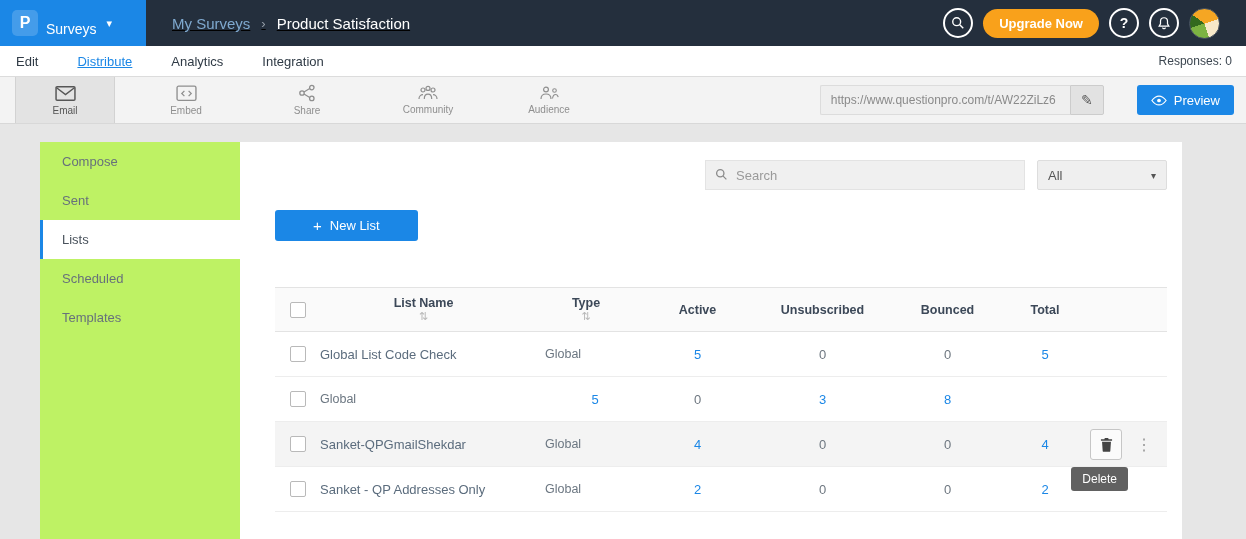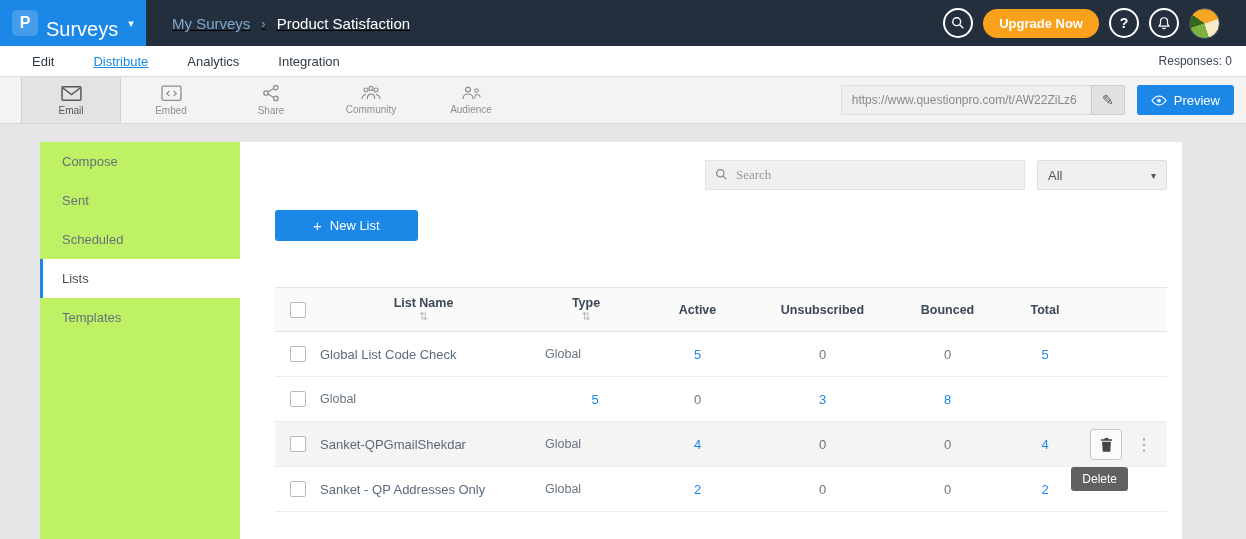--- a/index.html
+++ b/index.html
@@ -2,59 +2,59 @@
 <html><head>
 <meta charset="utf-8">
 <style>
   * { margin:0; padding:0; box-sizing:border-box; }
   html,body { width:1246px; height:539px; overflow:hidden; font-family:"Liberation Sans", sans-serif; background:#e6e6e6; }
 
   
   .topbar { height:46px; background:#242f3d; display:flex; align-items:center; }
   .logo-area { height:46px; width:146px; background:#1b87e6; display:flex; align-items:center; padding:0 12px; gap:8px; cursor:pointer; flex-shrink:0; }
   .logo { width:26px; height:26px; border-radius:5px; background:rgba(255,255,255,.18); color:#fff; font-weight:bold; font-size:16px; display:flex; align-items:center; justify-content:center; }
-  .product-name { color:#fff; font-size:20px;margin-top:12px; }
+  .product-name { color:#fff; font-size:14px;margin-top:12px; }
   .logo-caret { color:#fff; font-size:11px; margin-left:2px; }
   .breadcrumb { display:flex; align-items:center; margin-left:26px; font-size:15px;text-decoration:underline; }
   .crumb-parent { color:#7fa9cf; cursor:pointer; text-decoration:none; }
   .crumb-sep { color:#96a0aa; margin:0 11px; font-size:13px; }
   .crumb-current { color:#fff; }
   .topbar-right { margin-left:auto; display:flex; align-items:center; gap:10px; padding-right:26px; }
   .circle-btn { width:30px; height:30px; border-radius:50%; border:2px solid #fff; background:transparent; color:#fff; display:flex; align-items:center; justify-content:center; cursor:pointer; font-size:14px; font-weight:bold; font-family:inherit; }
   .upgrade-btn { background:#f9a11b; color:#fff; border:none; border-radius:15px; height:29px; padding:0 16px; font-size:13px; font-weight:bold; cursor:pointer; font-family:inherit; }
   .avatar { width:31px; height:31px; border-radius:50%; background:conic-gradient(#f5a623 0 20%, #f8e9c9 20% 45%, #7cb342 45% 70%, #33691e 70% 85%, #f5a623 85% 100%); border:1px solid #4a5562; cursor:pointer; }
 
   
-  .tabs { height:31px; background:#fff; border-bottom:1px solid #dcdcdc; display:flex; align-items:center; padding-left:32px; gap:39px; }
+  .tabs { height:31px; background:#fff; border-bottom:1px solid #dcdcdc; display:flex; align-items:center; padding-left:16px; gap:39px; }
   .tab { font-size:13px; color:#2f3a45; cursor:pointer; text-decoration:none; }
   .tab.active { color:#1b87e6; text-decoration:underline; }
   .responses { margin-left:auto; padding-right:14px; font-size:12px; color:#3c4650; }
 
   
-  .toolbar { height:47px; background:#f3f3f3; border-bottom:1px solid #d8d8d8; display:flex; align-items:center; padding-left:21px; }
+  .toolbar { height:47px; background:#f3f3f3; border-bottom:1px solid #d8d8d8; display:flex; align-items:center; padding-left:15px;gap:21px; }
   .channel { width:100px; height:46px; display:flex; flex-direction:column; align-items:center; justify-content:center; gap:3px; color:#8f8f8f; cursor:pointer; }
   .channel .ch-label { font-size:10px; color:#8f8f8f; }
   .channel.active { background:#e3e3e3; border-left:1px solid #d2d2d2; border-right:1px solid #d2d2d2; }
   .channel.active, .channel.active .ch-label { color:#565656; }
   .url-group { margin-left:auto; display:flex; align-items:center; }
   .url-input { width:250px; height:30px; background:#efefef; border:1px solid #dcdcdc; border-right:none; border-radius:2px 0 0 2px; padding:0 10px; font-size:12px; color:#8a8a8a; font-family:inherit; }
   .url-edit { width:34px; height:30px; background:#e2e2e2; border:1px solid #cccccc; border-radius:0 2px 2px 0; color:#555; font-size:14px; cursor:pointer; display:flex; align-items:center; justify-content:center; }
   .preview-btn { margin:0 12px; height:30px; background:#1b87e6; color:#fff; border:none; border-radius:3px; padding:0 14px; font-size:13px; display:flex; align-items:center; gap:7px; cursor:pointer; font-family:inherit; }
 
   
   .content { display:flex; height:415px; background:#e6e6e6; padding:18px 0 0 40px; }
   .sidebar { width:200px; background:#bef264; flex-shrink:0; }
   .side-item { height:39px; line-height:39px; padding-left:19px; font-size:13px; color:#67717b; cursor:pointer; border-left:3px solid transparent; }
   .side-item.active { background:#fff; border-left:3px solid #1b87e6; color:#49525c; }
   .main { width:942px; background:#fff; flex-shrink:0; position:relative; padding:18px 15px 0 35px; }
 
   .search-row { display:flex; justify-content:flex-end; align-items:center; gap:12px; }
   .search-box { position:relative; width:320px; }
   .search-box svg { position:absolute; left:10px; top:8px; }
-  .search-input { width:100%; height:30px; background:#f0f0f0; border:1px solid #e3e3e3; border-radius:0; padding:0 10px 0 30px; font-size:13px; color:#555; font-family:Liberation Serif, serif; }
+  .search-input { width:100%; height:30px; background:#f0f0f0; border:1px solid #e3e3e3; border-radius:0; padding:0 10px 0 30px; font-size:13px; color:#555; font-family:Liberation Sans, sans-serif; }
   .search-input::placeholder { color:#9a9a9a; }
   .filter-select { width:130px; height:30px; background:#efefef; border:1px solid #ddd; border-radius:2px; display:flex; align-items:center; justify-content:space-between; padding:0 10px; font-size:13px; color:#555; cursor:pointer; }
   .filter-caret { font-size:10px; color:#555; }
 
   .new-list-btn { margin-top:20px; height:31px; background:#1b87e6; color:#fff; border:none; border-radius:3px; padding:0 38px; font-size:13px; display:flex; align-items:center; gap:8px; cursor:pointer; font-family:inherit; }
   .new-list-btn .plus { font-size:15px; }
 
   
   .table { margin-top:46px; width:100%; }
   .tr { display:grid; grid-template-columns:45px 225px 100px 105px 145px 105px 90px 1fr; align-items:center; min-height:45px; }
@@ -191,22 +191,22 @@
     </span>
     <span>Preview</span>
   </button>
 </div>
 
 <div class="content">
 
   <aside class="sidebar">
     <div class="side-item">Compose</div>
     <div class="side-item">Sent</div>
+    <div class="side-item active">Lists</div>
     <div class="side-item">Scheduled</div>
-    <div class="side-item active">Lists</div>
     <div class="side-item">Templates</div>
   </aside>
 
   <section class="main">
 
     <div class="search-row">
       <div class="search-box">
         <span>
           <svg viewBox="0 0 16 16" width="13" height="13">
               <circle cx="6.5" cy="6.5" r="4.5" fill="none" stroke="#8a8a8a" stroke-width="1.6"></circle>

